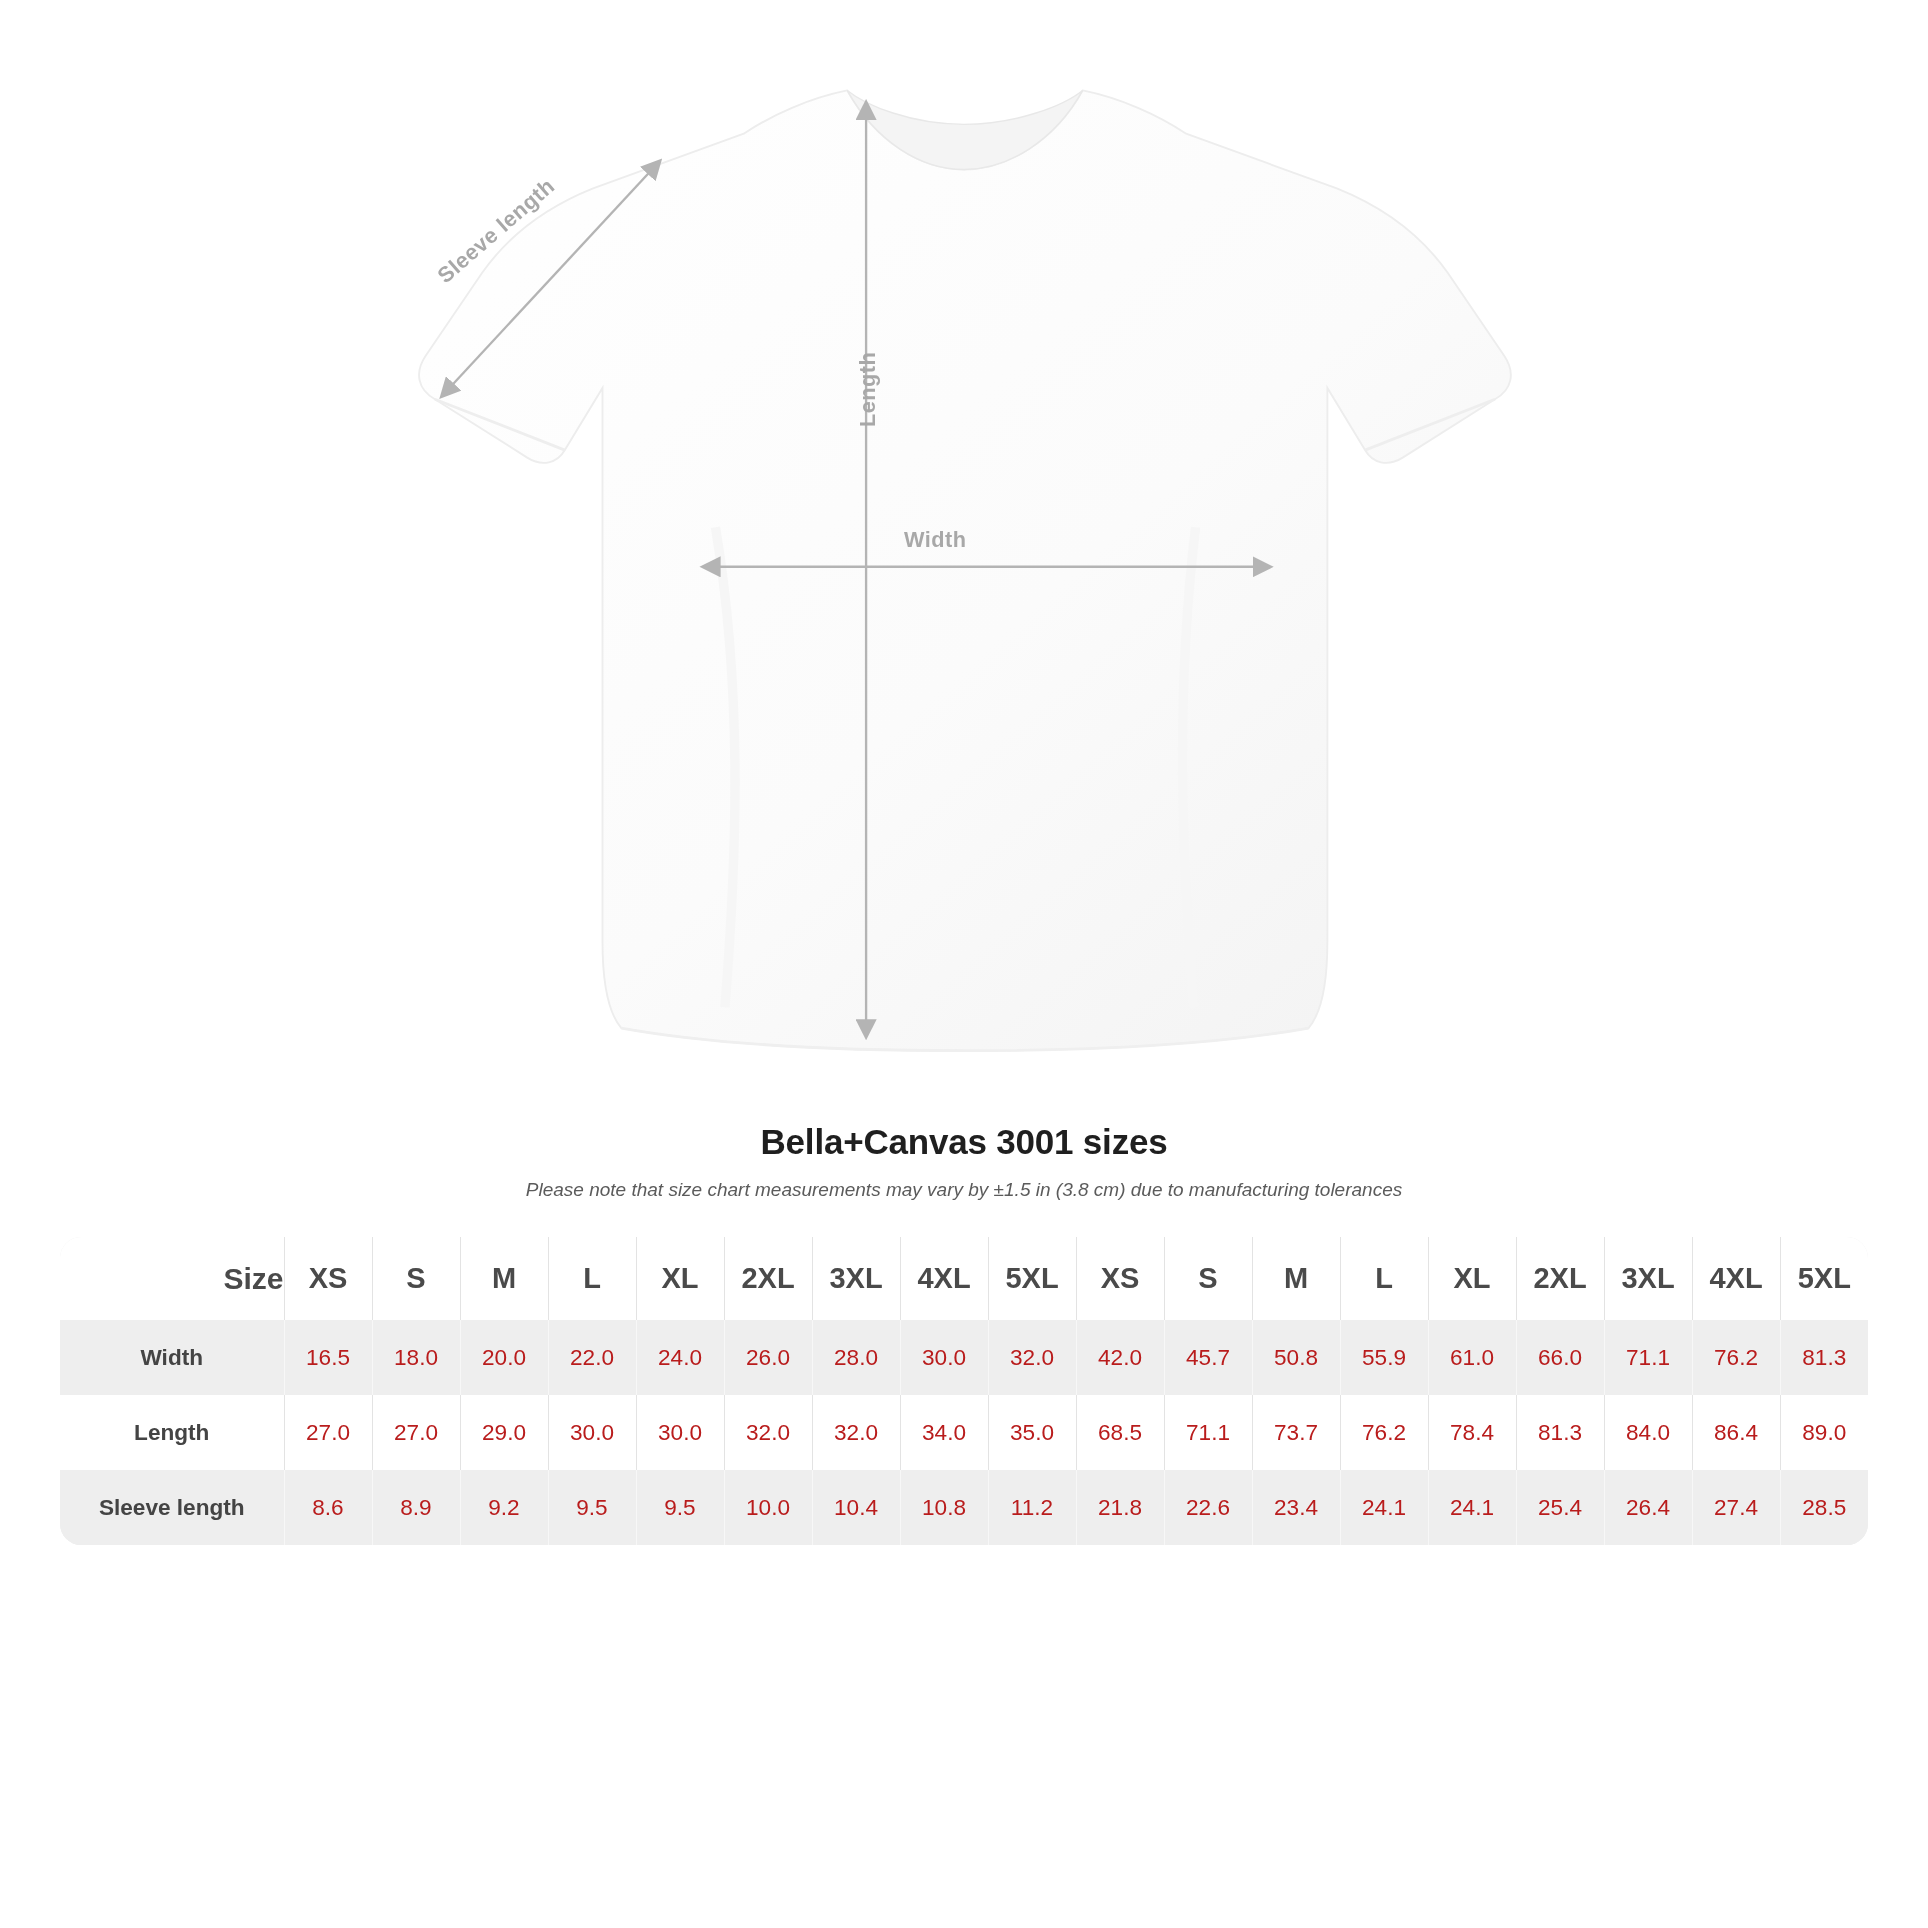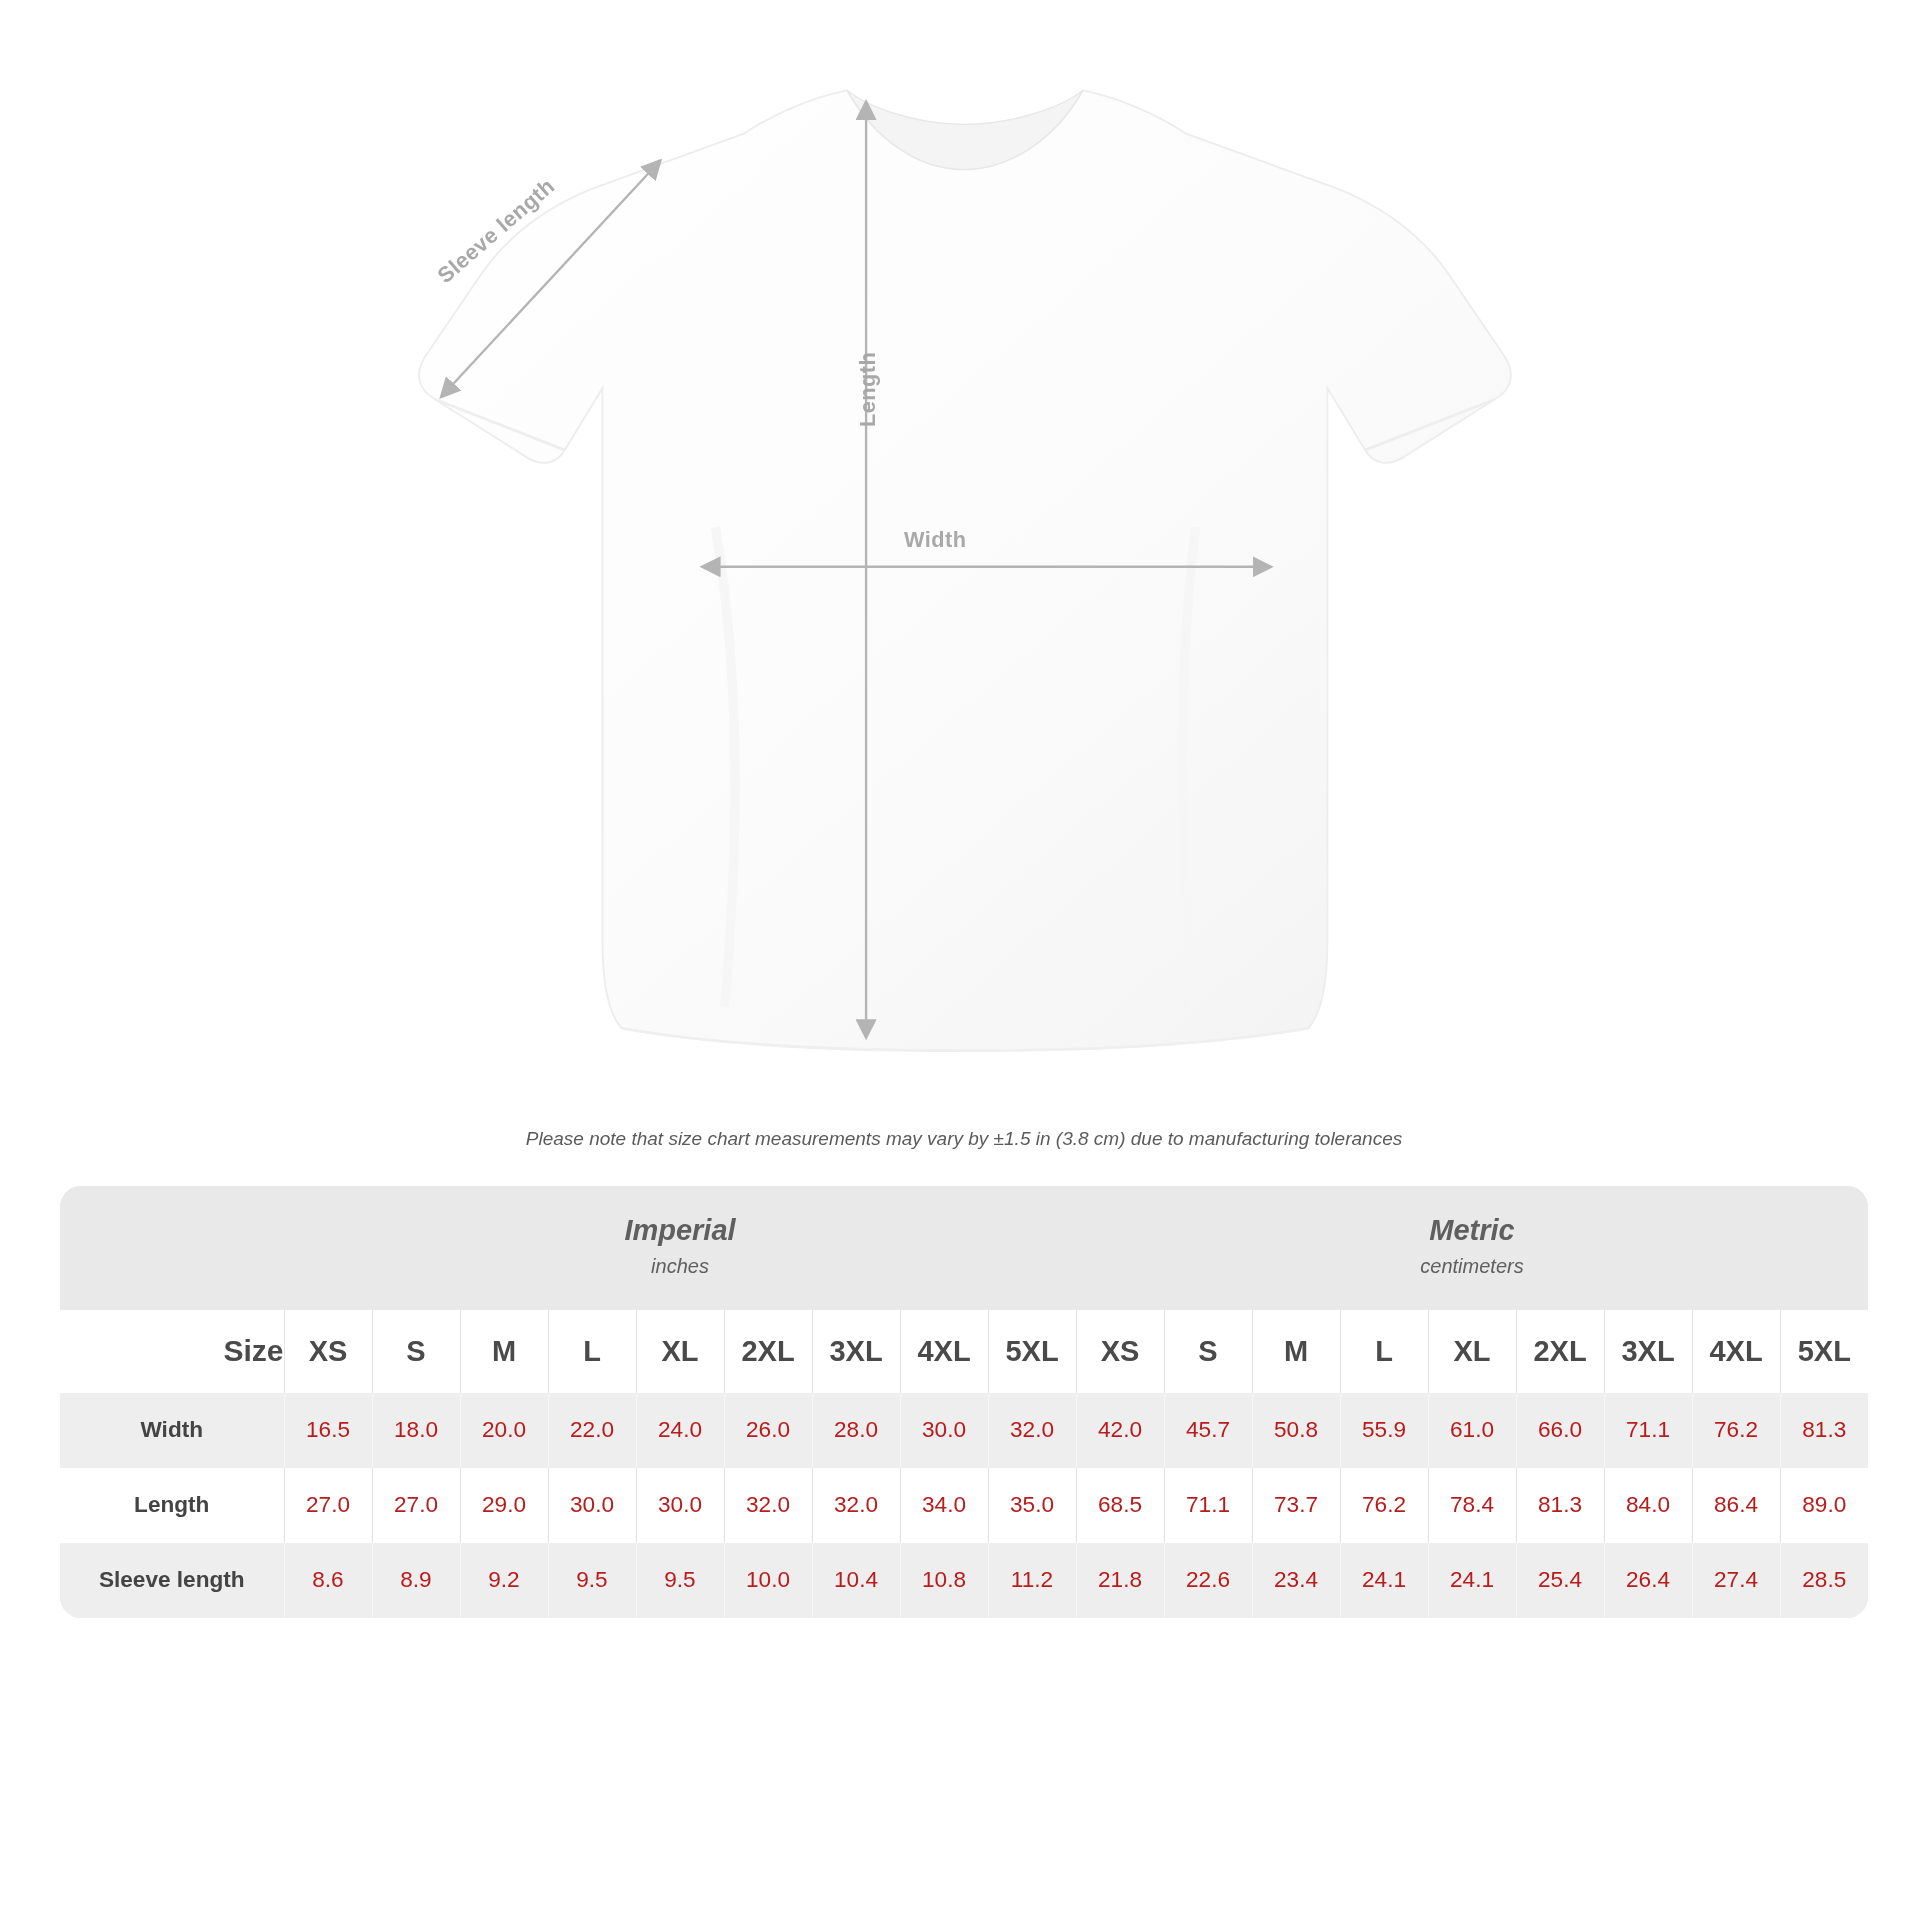--- a/index.html
+++ b/index.html
@@ -221,40 +221,30 @@
         <line x1="748" y1="602" x2="1348" y2="602" stroke="#b4b4b4" stroke-width="2.5" marker-start="url(#arrowStart)" marker-end="url(#arrowEnd)"></line>
       </g>
     </svg>
 
     <div class="dim-label label-sleeve">Sleeve length</div>
     <div class="dim-label label-length">Length</div>
     <div class="dim-label label-width">Width</div>
   </div>
 
   <div class="titles">
+    <div class="chart-title">Bella+Canvas 3001 sizes</div>
     <div class="chart-note">Please note that size chart measurements may vary by ±1.5 in (3.8 cm) due to manufacturing tolerances</div>
   </div>
 
   <div class="table-wrap">
     <table class="size-table">
       <colgroup>
         <col class="first">
       </colgroup>
       <tbody>
-        <tr>
-          <td class="unit-blank"></td>
-          <td class="unit-cell" colspan="9">
-            <div class="unit-name">Imperial</div>
-            <div class="unit-sub">inches</div>
-          </td>
-          <td class="unit-cell" colspan="9">
-            <div class="unit-name">Metric</div>
-            <div class="unit-sub">centimeters</div>
-          </td>
-        </tr>
 
         <tr class="size-row">
           <td class="rowhead">Size</td>
           <td>XS</td>
           <td>S</td>
           <td>M</td>
           <td>L</td>
           <td>XL</td>
           <td>2XL</td>
           <td>3XL</td>

